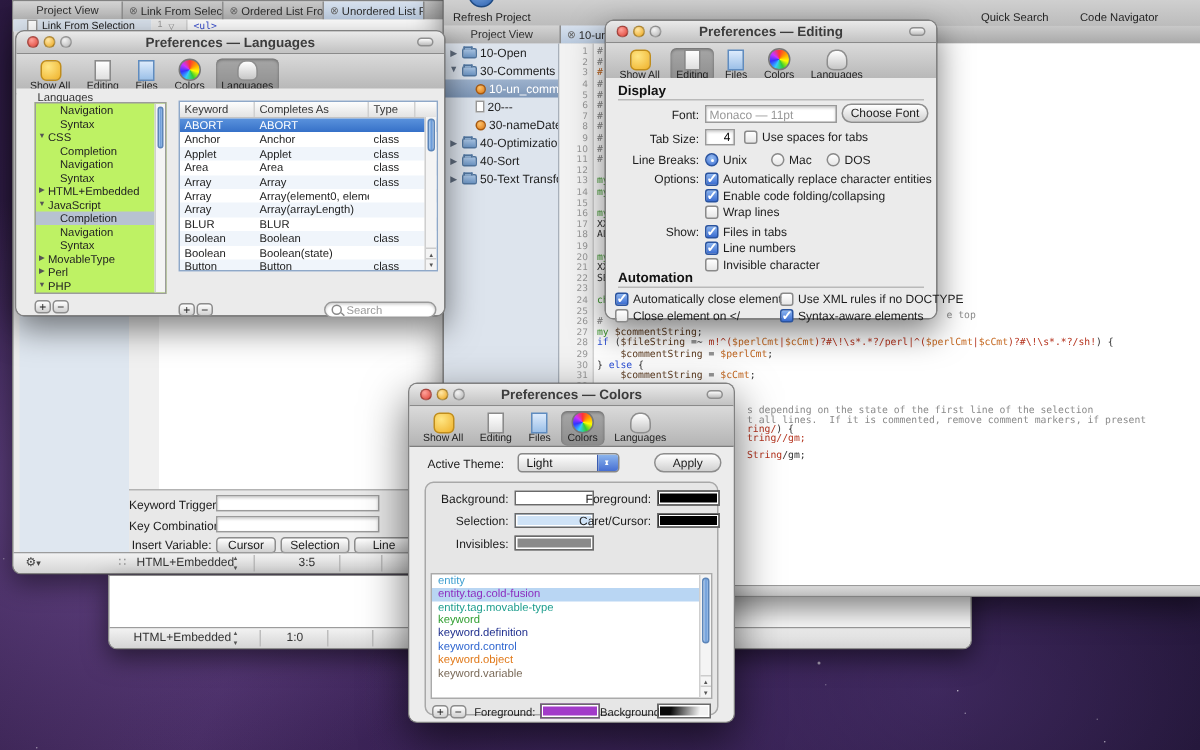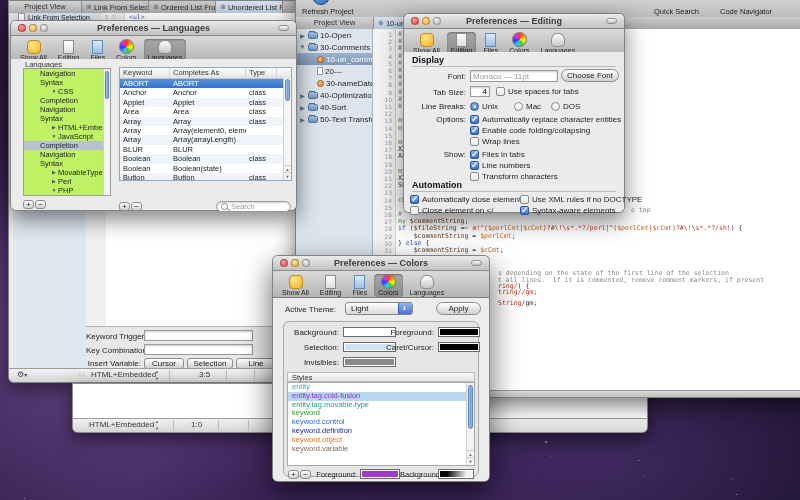--- a/index.html
+++ b/index.html
@@ -91,21 +91,21 @@
   .trow{display:flex;align-items:center;gap:2px;height:12px;font-size:8px;color:#1e1e1e;white-space:nowrap;overflow:hidden;}
   .trow.sel{background:linear-gradient(#9cb1cc,#7e97b8);color:#fff;}
   .tri{font-size:6px;color:#5e6b7d;width:7px;text-align:center;flex:none;}
   .fic{width:10px;height:7px;border-radius:1.5px;background:linear-gradient(#a8c4e4,#6e96c4);border:1px solid #51759e;position:relative;flex:none;box-sizing:border-box;}
   .fic::before{content:"";position:absolute;top:-2px;left:0;width:4px;height:1px;background:#8fb0d4;border:1px solid #51759e;border-bottom:none;}
   .dic{width:6px;height:8px;background:#fff;border:1px solid #999;flex:none;box-sizing:border-box;}
   .oic{width:7px;height:7px;border-radius:50%;background:radial-gradient(circle at 35% 30%,#ffc36a,#e07c18);border:1px solid #a85a10;flex:none;box-sizing:border-box;}
   
   .d-body{position:absolute;top:38px;left:0;right:0;bottom:0;background:#ebebeb;border-radius:0 0 5px 5px;}
   #d-list{position:absolute;left:12px;top:9px;width:88px;height:128px;background:#bef264;border:1px solid #9c9c9c;box-sizing:border-box;overflow:hidden;}
-  .drow{height:9px;line-height:9px;font-size:7.5px;color:#222;white-space:nowrap;display:flex;align-items:center;padding-left:26px;}
+  .drow{height:9px;line-height:9px;font-size:7.5px;color:#222;white-space:nowrap;display:flex;align-items:center;}
   .drow .disc{font-size:5px;color:#555;width:8px;text-align:center;flex:none;}
   .drow-sel{background:#b7c2d1;}
   #d-table{position:absolute;left:108px;top:8px;width:173px;height:114px;background:#fff;border:1px solid #8fa8c8;box-sizing:border-box;overflow:hidden;}
   .dth{display:flex;height:10px;background:linear-gradient(#fdfdfd,#e3e3e3);border-bottom:1px solid #c3c3c3;font-size:7.5px;color:#333;}
   .dth span{padding:0 3px;line-height:10px;border-right:1px solid #d0d0d0;box-sizing:border-box;overflow:hidden;white-space:nowrap;}
   .dtr{display:flex;height:9.4px;font-size:7.5px;color:#222;}
   .dtr:nth-child(odd){background:#f0f5fb;}
   .dtr span{padding:0 3px;line-height:9.4px;box-sizing:border-box;overflow:hidden;white-space:nowrap;}
   .dtr.sel{background:linear-gradient(#5a92dd,#3671c8);color:#fff;}
   
@@ -670,21 +670,21 @@
         <div class="cbrow" style="left: 66px; top: 98px;">
           <span class="cb on"></span>
           <span>Files in tabs</span>
         </div>
         <div class="cbrow" style="left: 66px; top: 109px;">
           <span class="cb on"></span>
           <span>Line numbers</span>
         </div>
         <div class="cbrow" style="left: 66px; top: 120px;">
           <span class="cb"></span>
-          <span>Transform characters</span>
+          <span>Invisible character</span>
         </div>
         <div class="cbrow" style="left: 6px; top: 143px;">
           <span class="cb on"></span>
           <span>Automatically close elements</span>
         </div>
         <div class="cbrow" style="left: 116px; top: 143px;">
           <span class="cb"></span>
           <span>Use XML rules if no DOCTYPE</span>
         </div>
         <div class="cbrow" style="left: 6px; top: 154px;">
@@ -750,29 +750,28 @@
         <div class="lab rt" style="left:0;top:6px;width:55px;">Background:</div>
         <div class="sw" id="sw-bg" style="left: 59px; top: 5px; width: 53px; background: rgb(255, 255, 255);"></div>
         <div class="lab rt" style="left:95px;top:6px;width:55px;">Foreground:</div>
         <div class="sw" id="sw-fg" style="left: 154px; top: 5px; width: 42px; background: rgb(0, 0, 0);"></div>
         <div class="lab rt" style="left:0;top:21px;width:55px;">Selection:</div>
         <div class="sw" id="sw-sel" style="left: 59px; top: 20px; width: 53px; background: rgb(207, 227, 247);"></div>
         <div class="lab rt" style="left:95px;top:21px;width:55px;">Caret/Cursor:</div>
         <div class="sw" id="sw-caret" style="left: 154px; top: 20px; width: 42px; background: rgb(0, 0, 0);"></div>
         <div class="lab rt" style="left:0;top:36px;width:55px;">Invisibles:</div>
         <div class="sw" id="sw-inv" style="left: 59px; top: 35px; width: 53px; background: rgb(138, 138, 138);"></div>
-        <div class="fs-head">Styles</div>
         <div id="f-styles">
           <div id="f-style-rows">
               <div class="frow" style="color: rgb(63, 159, 208);">entity</div>
               <div class="frow sel" style="color: rgb(140, 47, 192);">entity.tag.cold-fusion</div>
               <div class="frow" style="color: rgb(31, 158, 142);">entity.tag.movable-type</div>
               <div class="frow" style="color: rgb(47, 158, 47);">keyword</div>
+              <div class="frow" style="color: rgb(31, 47, 142);">keyword.definition</div>
               <div class="frow" style="color: rgb(47, 102, 208);">keyword.control</div>
-              <div class="frow" style="color: rgb(31, 47, 142);">keyword.definition</div>
               <div class="frow" style="color: rgb(224, 120, 24);">keyword.object</div>
               <div class="frow" style="color: rgb(122, 106, 88);">keyword.variable</div>
             </div>
           <div class="sb-track" style="right:0;top:0;bottom:0;width:8px;">
             <div class="sb-thumb" style="top:2px;height:44px;"></div>
             <div style="position:absolute;bottom:7px;left:0;right:0;height:7px;border-top:1px solid #ccc;font-size:4px;text-align:center;color:#555;line-height:7px;">▲</div>
             <div style="position:absolute;bottom:0;left:0;right:0;height:7px;border-top:1px solid #ccc;font-size:4px;text-align:center;color:#555;line-height:7px;">▼</div>
           </div>
         </div>
         <div class="btn sq" style="left:4px;top:148px;width:11px;height:9px;line-height:7px;">+</div>

